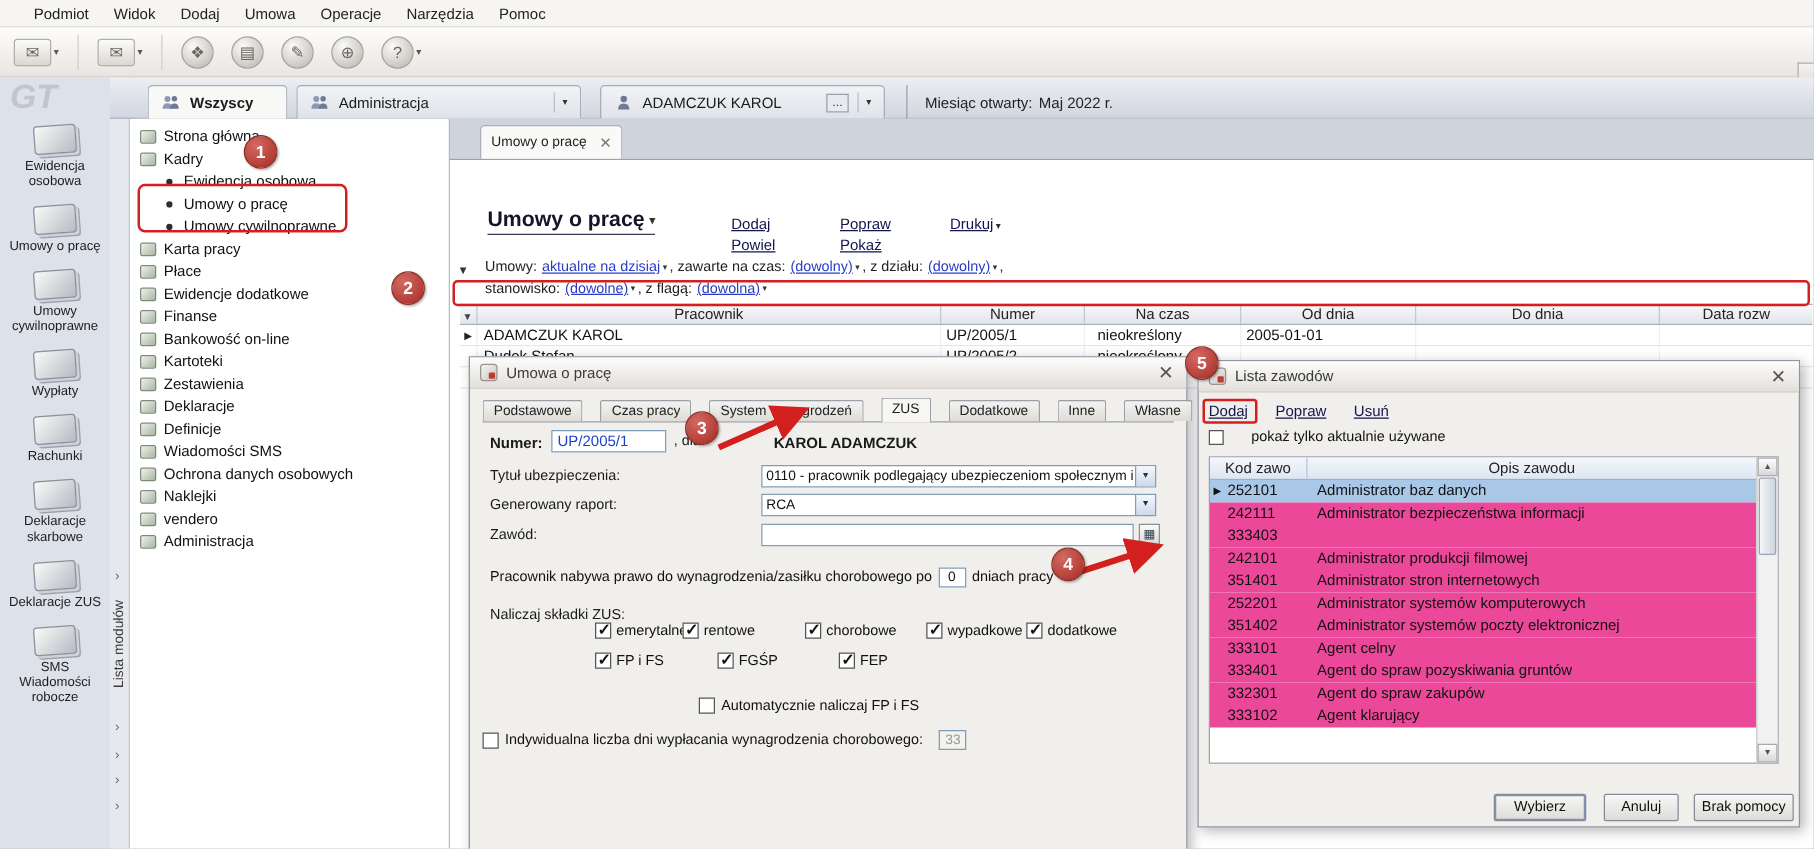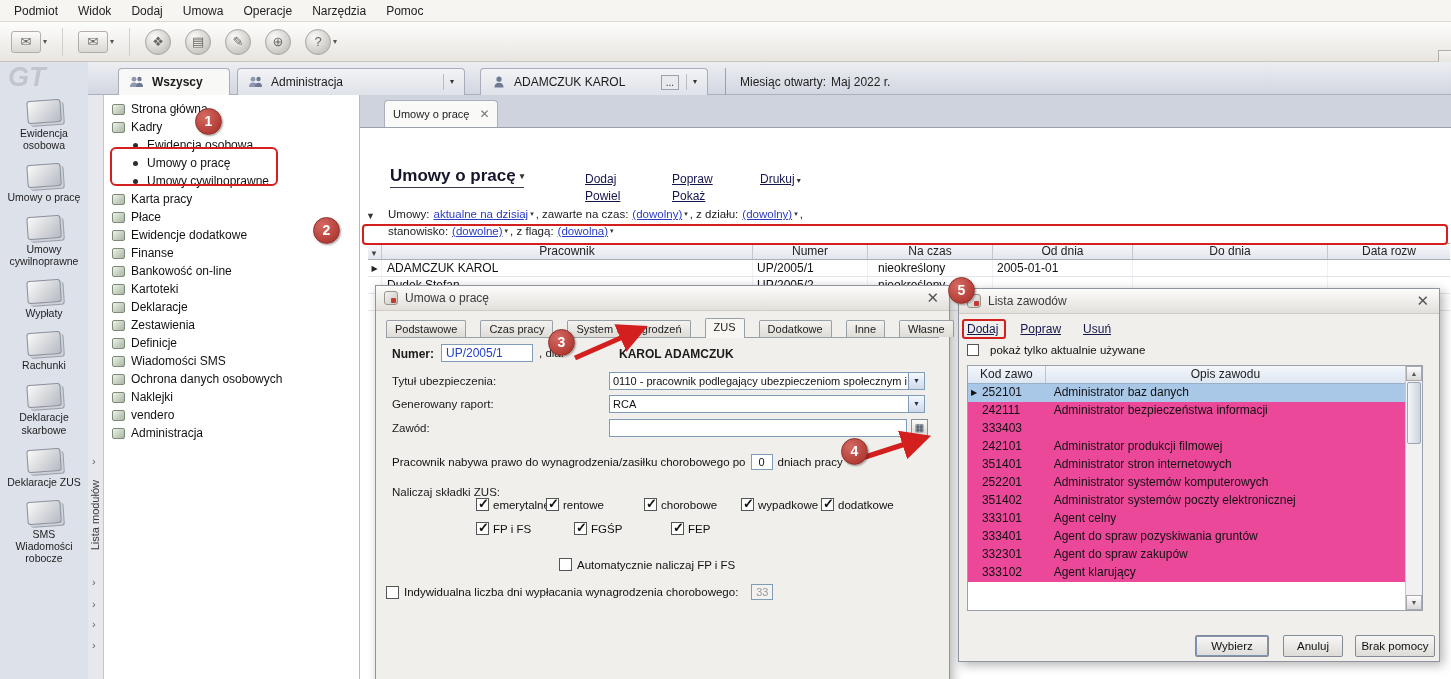--- a/index.html
+++ b/index.html
@@ -1,20 +1,20 @@
 <!DOCTYPE html>
 <html><head>
 <meta charset="utf-8">
 <style>
   html,body{margin:0;padding:0;background:#888;}
   *{box-sizing:border-box;font-family:"Liberation Sans",sans-serif;}
   .screen{position:relative;width:1451px;height:679px;background:#fff;overflow:hidden;margin:0 auto;}
 
   
-  .menubar{position:absolute;left:0;top:0;width:1451px;height:22px;background:#f7f5f2;border-bottom:1px solid #ddd9d3;display:flex;align-items:center;padding-left:4px;}
+  .menubar{position:absolute;left:0;top:0;width:1451px;height:22px;background:#f7f5f2;border-bottom:1px solid #ddd9d3;display:flex;align-items:center;padding-left:17px;}
   .menu-item{font-size:12px;color:#222;padding:3px 10px;cursor:default;}
 
   
   .toolbar{position:absolute;left:0;top:22px;width:1451px;height:40px;background:linear-gradient(#fdfdfc,#e8e5e1);border-bottom:1px solid #c9c5bf;display:flex;align-items:center;padding-left:8px;gap:8px;}
   .tbtn{display:flex;align-items:center;gap:2px;padding:2px 3px;border-radius:3px;}
   .tico-round{width:26px;height:26px;border-radius:50%;background:radial-gradient(circle at 35% 30%,#fafafa,#c9c6c0 75%);border:1px solid #a8a49d;color:#6b675f;font-size:13px;line-height:24px;text-align:center;}
   .tico-flat{width:30px;height:22px;border-radius:3px;background:linear-gradient(#fbfbfa,#dbd8d2);border:1px solid #b3afa8;color:#6b675f;font-size:13px;line-height:20px;text-align:center;}
   .tcaret{font-size:8px;color:#555;}
   .tsep{width:1px;height:28px;background:#d2cec8;margin:0 4px;}
   .toolbar-overflow{position:absolute;right:0;top:28px;width:13px;height:28px;background:linear-gradient(#f4f3f1,#d6d3cd);border:1px solid #b3afa8;border-right:none;}
@@ -122,21 +122,21 @@
   .zgrid label{display:inline-flex;align-items:center;gap:4px;font-size:11.5px;color:#111;}
   .zgrid label:nth-of-type(4n+1){width:70px;}
   .zgrid label:nth-of-type(4n+2){width:98px;}
   .zgrid label:nth-of-type(4n+3){width:97px;}
   .zgrid label:nth-of-type(4n+4){width:80px;}
   .cbrow{position:absolute;display:flex;align-items:center;gap:5px;font-size:11.5px;color:#111;}
 
   .zawody{left:958px;top:288px;width:482px;height:374px;z-index:30;}
   .zlinks{position:absolute;left:8px;top:33px;display:flex;gap:22px;}
   .zlink{font-size:12px;color:#15154d;text-decoration:underline;cursor:default;}
-  .zfilter{position:absolute;left:8px;top:55px;display:flex;align-items:center;gap:11px;font-size:11.5px;color:#111;}
+  .zfilter{position:absolute;left:8px;top:55px;display:flex;align-items:center;gap:22px;font-size:11.5px;color:#111;}
   .zgridbox{position:absolute;left:8px;top:76px;width:456px;height:246px;background:#fff;border:1px solid #9aa0ac;}
   .zhead{position:absolute;left:0;top:0;right:17px;height:18px;display:flex;background:linear-gradient(#f4f7fc,#dde6f2);border-bottom:1px solid #9ab0c6;}
   .zhead span{display:block;font-size:12px;color:#222;text-align:center;line-height:16px;border-right:1px solid #b9c6d6;overflow:hidden;white-space:nowrap;}
   .zhead span:nth-of-type(1){width:78px;}
   .zhead span:nth-of-type(2){width:360px;border-right:none;}
   .zrows{position:absolute;left:0;top:18px;right:17px;bottom:0;overflow:hidden;}
   .zrow{display:flex;height:18px;background:#ec4899;cursor:default;}
   .zrow.selected{background:#a9c7e7;}
   .zrow .zc{font-size:12px;color:#111;line-height:17px;overflow:hidden;white-space:nowrap;}
   .zc.zm{width:12px;text-align:center;font-size:8px;line-height:18px;}
@@ -310,26 +310,26 @@
         <span class="t-label">Bankowość on-line</span>
       </div>
 
       <div class="tree-item">
         <span class="tico"></span>
         <span class="t-label">Kartoteki</span>
       </div>
 
       <div class="tree-item">
         <span class="tico"></span>
+        <span class="t-label">Zestawienia</span>
+      </div>
+
+      <div class="tree-item">
+        <span class="tico"></span>
         <span class="t-label">Deklaracje</span>
-      </div>
-
-      <div class="tree-item">
-        <span class="tico"></span>
-        <span class="t-label">Zestawienia</span>
       </div>
 
       <div class="tree-item">
         <span class="tico"></span>
         <span class="t-label">Definicje</span>
       </div>
 
       <div class="tree-item">
         <span class="tico"></span>
         <span class="t-label">Wiadomości SMS</span>

